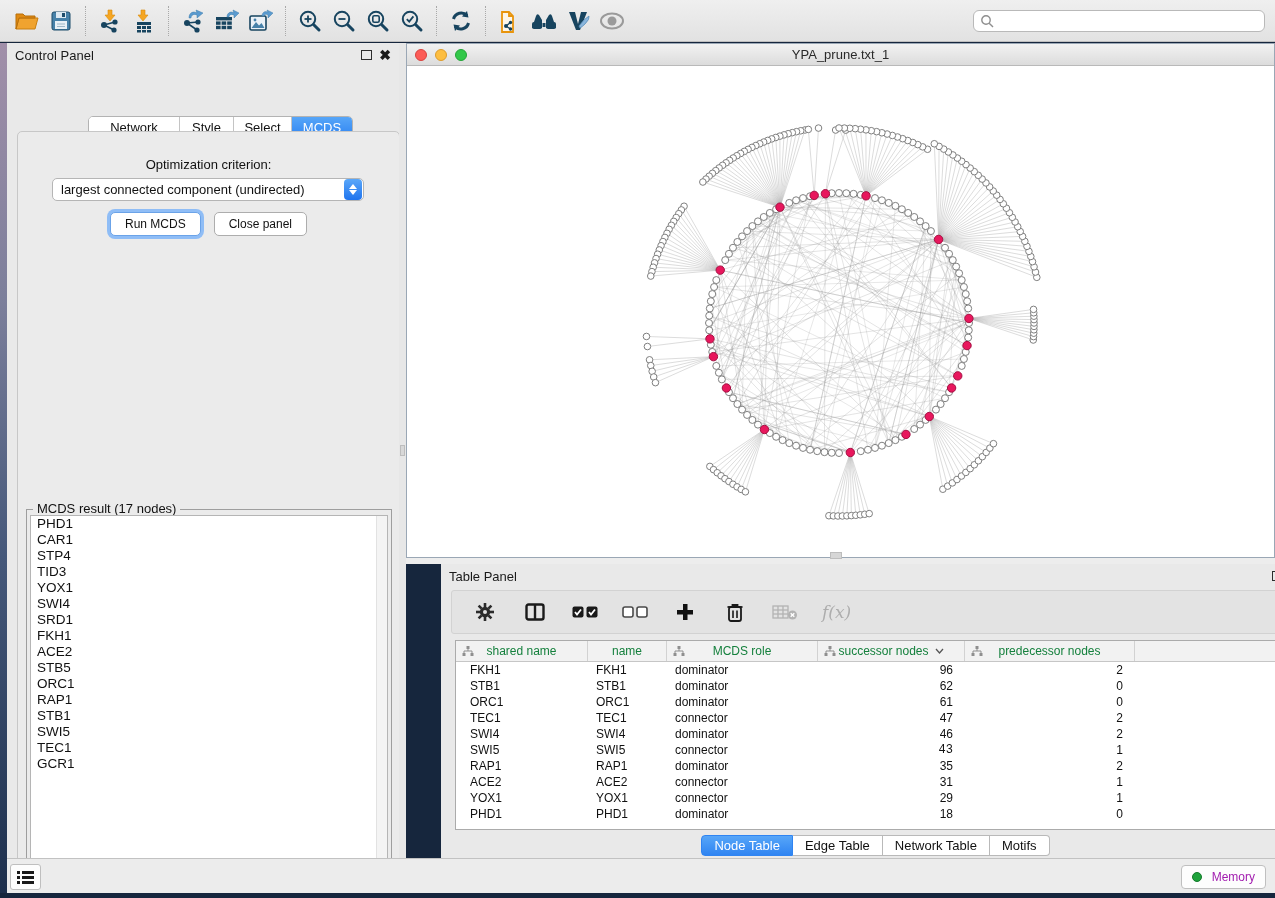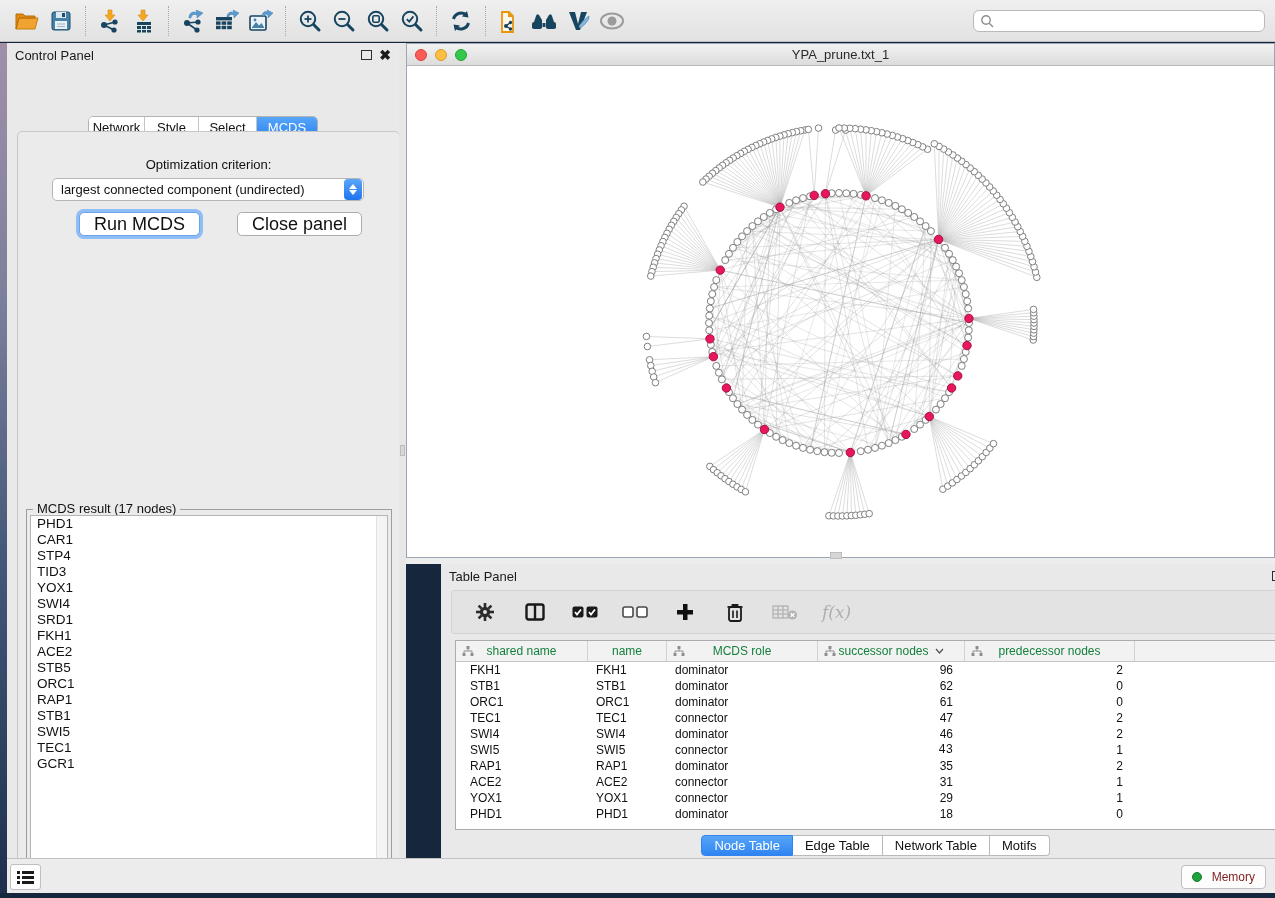--- a/index.html
+++ b/index.html
@@ -39,21 +39,21 @@
   #opt-label { top:25px; left:0; width:100%; text-align:center; font-size:13px; color:#111; }
   #criterion { top:46px; left:34px; width:312px; height:23px; background:#fff; border:1px solid #b5b5b5;
     border-radius:5px; display:flex; align-items:center; font-size:13px; color:#111; }
   #criterion .val { flex:1; padding-left:8px; white-space:nowrap; overflow:hidden; }
   #criterion .stepper { width:18px; height:21px; border-radius:4px; margin-right:1px;
     background:linear-gradient(#5aa7f9,#1f74ee); display:flex; flex-direction:column; align-items:center; justify-content:center; gap:1px; }
   .tri-up { width:0;height:0;border-left:4px solid transparent;border-right:4px solid transparent;border-bottom:5px solid #fff; }
   .tri-dn { width:0;height:0;border-left:4px solid transparent;border-right:4px solid transparent;border-top:5px solid #fff; }
   #cp-buttons { top:80px; left:0; width:100%; display:flex; justify-content:center; gap:13px; }
   .mac-btn { height:24px; padding:0 14px; background:#fff; border:1px solid #adadad; border-radius:5px;
-    font-size:18px; color:#111; display:flex; align-items:center; font-family:"Liberation Sans",sans-serif;margin-left:24px; }
+    font-size:12px; color:#111; display:flex; align-items:center; font-family:"Liberation Sans",sans-serif; }
   .mac-btn.focusring { box-shadow:0 0 0 3px #8fbdf6; border-color:#6ba3e8; }
 
   #mcds-fieldset { left:8px; top:377px; width:366px; height:374px; border:1px solid #9e9e9e; background:#ebebeb; }
   #mcds-legend { position:absolute; top:-9px; left:6px; background:#ebebeb; padding:0 4px; font-size:13px; color:#111; }
   #mcds-list { position:absolute; left:3px; top:5px; right:3px; bottom:3px; background:#fff; border:1px solid #b5b5b5; overflow:hidden; }
   #mcds-list .sbtrack { position:absolute; right:0; top:0; bottom:0; width:11px; background:#f4f4f4; border-left:1px solid #e2e2e2; }
   .mcds-item { font-size:13.5px; color:#111; line-height:16px; padding-left:6px; }
 
   
   #v-split { left:399px; top:43px; width:7px; height:815px; background:#e7e7e7; }
@@ -93,21 +93,21 @@
     font-size:13px; color:#111; display:flex; align-items:center; }
   .tp-tab:first-child { border-left:1px solid #b9b9b9; border-radius:4px 0 0 4px; }
   .tp-tab:last-child { border-radius:0 4px 4px 0; }
   .tp-tab.active { background:linear-gradient(#57a6f8,#2f84f2); color:#fff; border-color:#2f84f2; }
 
   
   #status-bar { left:7px; top:858px; width:1268px; height:35px; background:#ececec; border-top:1px solid #c2c2c2; }
   #list-btn { position:absolute; left:3px; top:5px; width:31px; height:26px; background:#fdfdfd; border:1px solid #bfbfbf; border-radius:3px;
     display:flex; align-items:center; justify-content:center; }
   #memory-btn { position:absolute; right:9px; top:6px; height:24px; background:#fdfdfd; border:1px solid #bfbfbf; border-radius:4px;
-    display:flex; align-items:center; gap:10px; padding:0 10px; font-size:12px; color:#7f1d1d; }
+    display:flex; align-items:center; gap:10px; padding:0 10px; font-size:12px; color:#a21caf; }
   #memory-dot { width:10px; height:10px; border-radius:50%; background:#1fa33c; border:1px solid #157a2c; }
 </style>
 </head>
 <body>
 
 <div id="toolbar" class="abs">
   <div class="tbtn">
     <svg width="26" height="22" viewBox="0 0 26 22">
         <path d="M2 19 L5 8 L24 8 L21 19 Z" fill="#f0a32f" stroke="#c97f10"></path>
         <path d="M2 19 L2 4 L9 4 L11 6 L21 6 L21 8 L5 8 Z" fill="#e08a12" stroke="#b76f0b"></path>
@@ -268,21 +268,21 @@
 
 <div id="control-panel" class="abs">
   <div class="panel-titlebar">
     <span>Control Panel</span>
     <span class="panel-title-icons">
       <span class="float-glyph"></span>
       <span class="close-glyph">✖</span>
     </span>
   </div>
   <div id="cp-tabs" class="abs">
-      <div class="cp-tab" style="width: 56px;">Network</div>
+      <div class="cp-tab" style="width: 91px;">Network</div>
       <div class="cp-tab" style="width: 54px;">Style</div>
       <div class="cp-tab" style="width: 58px;">Select</div>
       <div class="cp-tab active" style="width: 60px;">MCDS</div>
     </div>
   <div id="cp-body" class="abs">
     <div id="opt-label" class="abs">Optimization criterion:</div>
     <div id="criterion" class="abs">
       <span class="val">largest connected component (undirected)</span>
       <span class="stepper">
           <span class="tri-up"></span>

